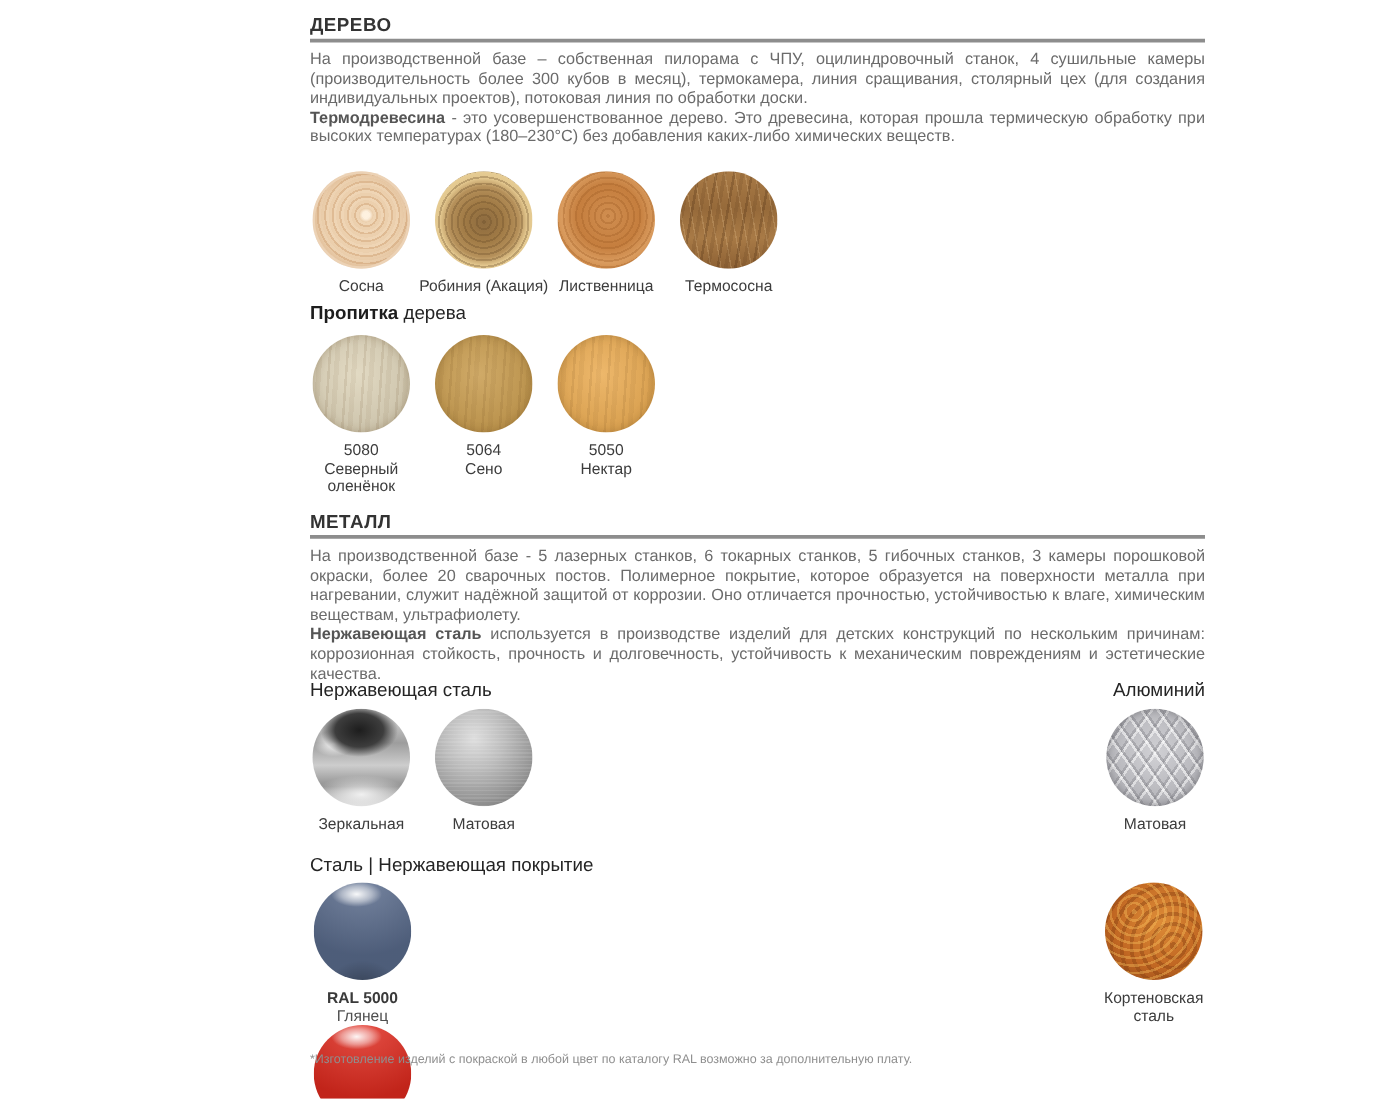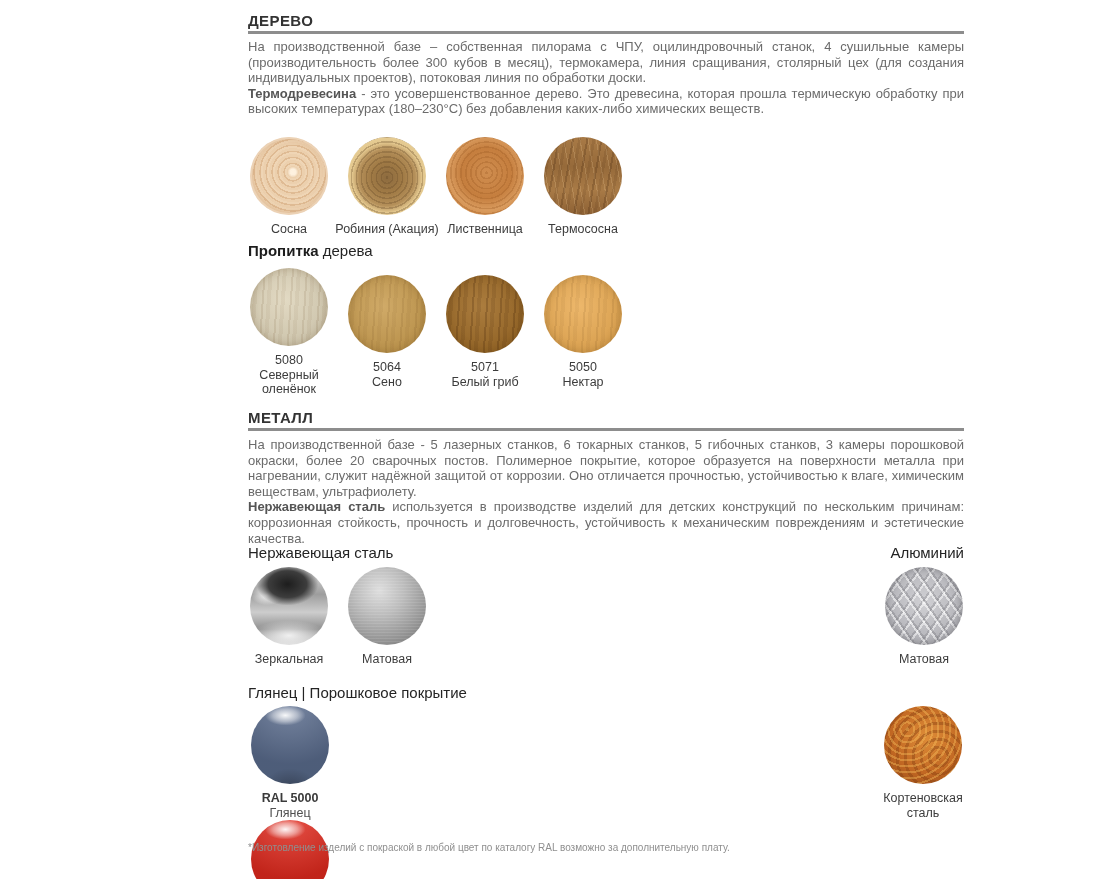--- a/index.html
+++ b/index.html
@@ -15,21 +15,21 @@
   .body-text{width:716px;}
   .body-text p{
     margin:0;font-size:13px;line-height:15.6px;color:#6b6b6b;text-align:justify;
   }
   .body-text p strong{color:#555555;font-weight:bold;}
   .subhead{font-size:15px;color:#242424;}
   .subhead b{font-weight:bold;color:#1d1d1d;}
   .titles-row{width:716px;display:flex;justify-content:space-between;align-items:baseline;}
 
   .row{display:flex;}
-  .cell{display:flex;flex-direction:column;align-items:center;justify-content:center;}
+  .cell{display:flex;flex-direction:column;align-items:center;}
   .cell.w98{width:98px;}
   .cell.w100{width:100px;}
   .label{
     margin-top:7px;text-align:center;font-size:12.5px;line-height:14.5px;color:#3c3c3c;
     width:max-content;max-width:130px;
   }
   .label .nwrap{max-width:84px;margin:0 auto;}
   .label .code{font-weight:bold;color:#3a3a3a;}
   .label .sub{color:#4f4f4f;}
 
@@ -167,27 +167,20 @@
       </div>
     </div>
     <div class="cell w98">
       <div class="circle sw-grain" style="--c: #c79a4b;"></div>
       <div class="label">
         <div>5064</div>
         <div class="nwrap">Сено</div>
       </div>
     </div>
     <div class="cell w98">
-      <div class="circle sw-grain dark-grain" style="--c: #a06b24;"></div>
-      <div class="label">
-        <div>5071</div>
-        <div class="nwrap">Белый гриб</div>
-      </div>
-    </div>
-    <div class="cell w98">
       <div class="circle sw-grain" style="--c: #eaaa4f;"></div>
       <div class="label">
         <div>5050</div>
         <div class="nwrap">Нектар</div>
       </div>
     </div>
   </div>
 
   <div class="abs section-title" style="left:248px;top:409px;">МЕТАЛЛ</div>
   <div class="abs rule" style="left:248px;top:428px;"></div>
@@ -211,21 +204,21 @@
       <div class="circle sw-matte"></div>
       <div class="label">Матовая</div>
     </div>
   </div>
 
   <div class="abs cell w100" style="left:874px;top:567px;">
     <div class="circle sw-diamond" style="--c: #c3c3c7;"></div>
     <div class="label">Матовая</div>
   </div>
 
-  <div class="abs subhead" style="left:248px;top:684px;">Глянец | Порошковое покрытие</div>
+  <div class="abs subhead" style="left:248px;top:684px;">Сталь | Нержавеющая покрытие</div>
 
   <div class="abs row" style="left:240px;top:706px;flex-direction:column;">
     <div class="cell w100">
       <div class="circle glossy" style="--c: #5a6c8d;"></div>
       <div class="label">
         <div class="code">RAL 5000</div>
         <div class="sub">Глянец</div>
       </div>
     </div>
     <div class="cell w100">

